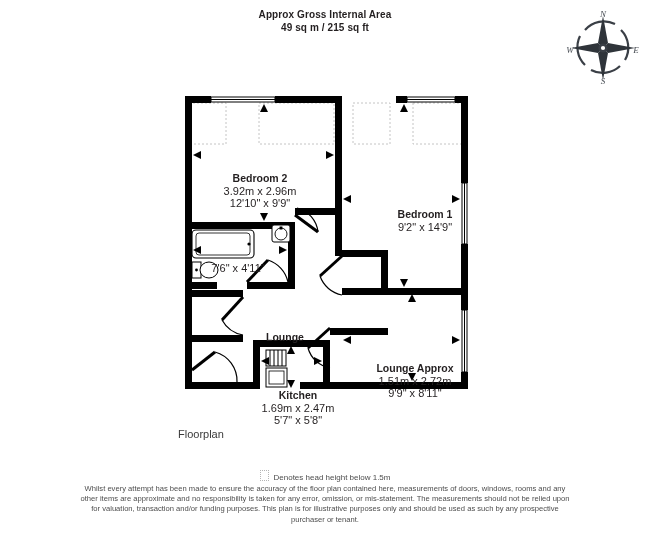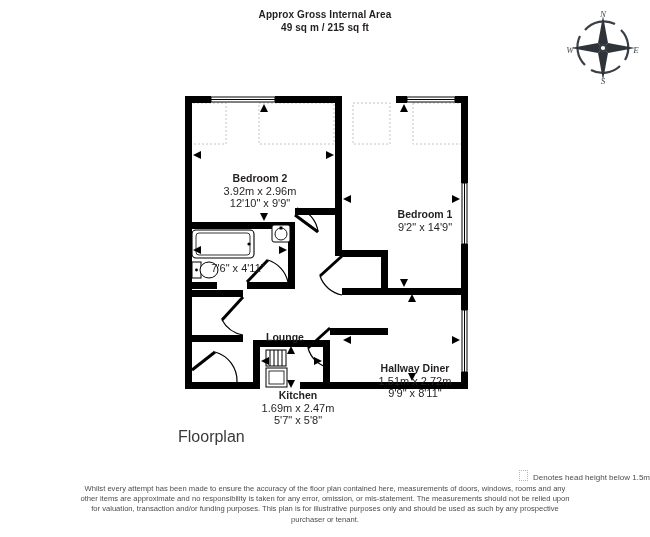--- a/index.html
+++ b/index.html
@@ -72,29 +72,29 @@
   #label-bathroom { left: 182px; top: 231px; width: 112px; }
   #label-hallway  { left: 240px; top: 300px; width: 90px; }
   #label-lounge   { left: 356px; top: 331px; width: 118px; }
   #label-kitchen  { left: 258px; top: 358px; width: 80px; }
 
   
   #floorplan-title {
     position: absolute;
     left: 178px;
     top: 428px;
-    font-size: 16px;
+    font-size: 11px;
     color: #3a3a3a;
   }
   #legend-row {
     position: absolute;
     left: 0;
     top: 470px;
     width: 650px;
-    text-align: right;
+    text-align: center;
     font-size: 8px;
     color: #4d4d4d;
   }
   #legend-swatch {
     display: inline-block;
     width: 7px;
     height: 9px;
     border: 1px dotted #b5b5b5;
     vertical-align: -1px;
     margin-right: 5px;
@@ -308,21 +308,21 @@
 
   <div class="room-label" id="label-bathroom">
     <div class="rm-dim">7'6" x 4'11"</div>
   </div>
 
   <div class="room-label" id="label-hallway">
     <div class="rm-name">Lounge</div>
   </div>
 
   <div class="room-label" id="label-lounge">
-    <div class="rm-name">Hallway Diner</div>
+    <div class="rm-name">Lounge Approx</div>
     <div class="rm-dim">1.51m x 2.72m</div>
     <div class="rm-dim">9'9" x 8'11"</div>
   </div>
 
   <div class="room-label" id="label-kitchen">
     <div class="rm-name">Kitchen</div>
     <div class="rm-dim">1.69m x 2.47m</div>
     <div class="rm-dim">5'7" x 5'8"</div>
   </div>
 

